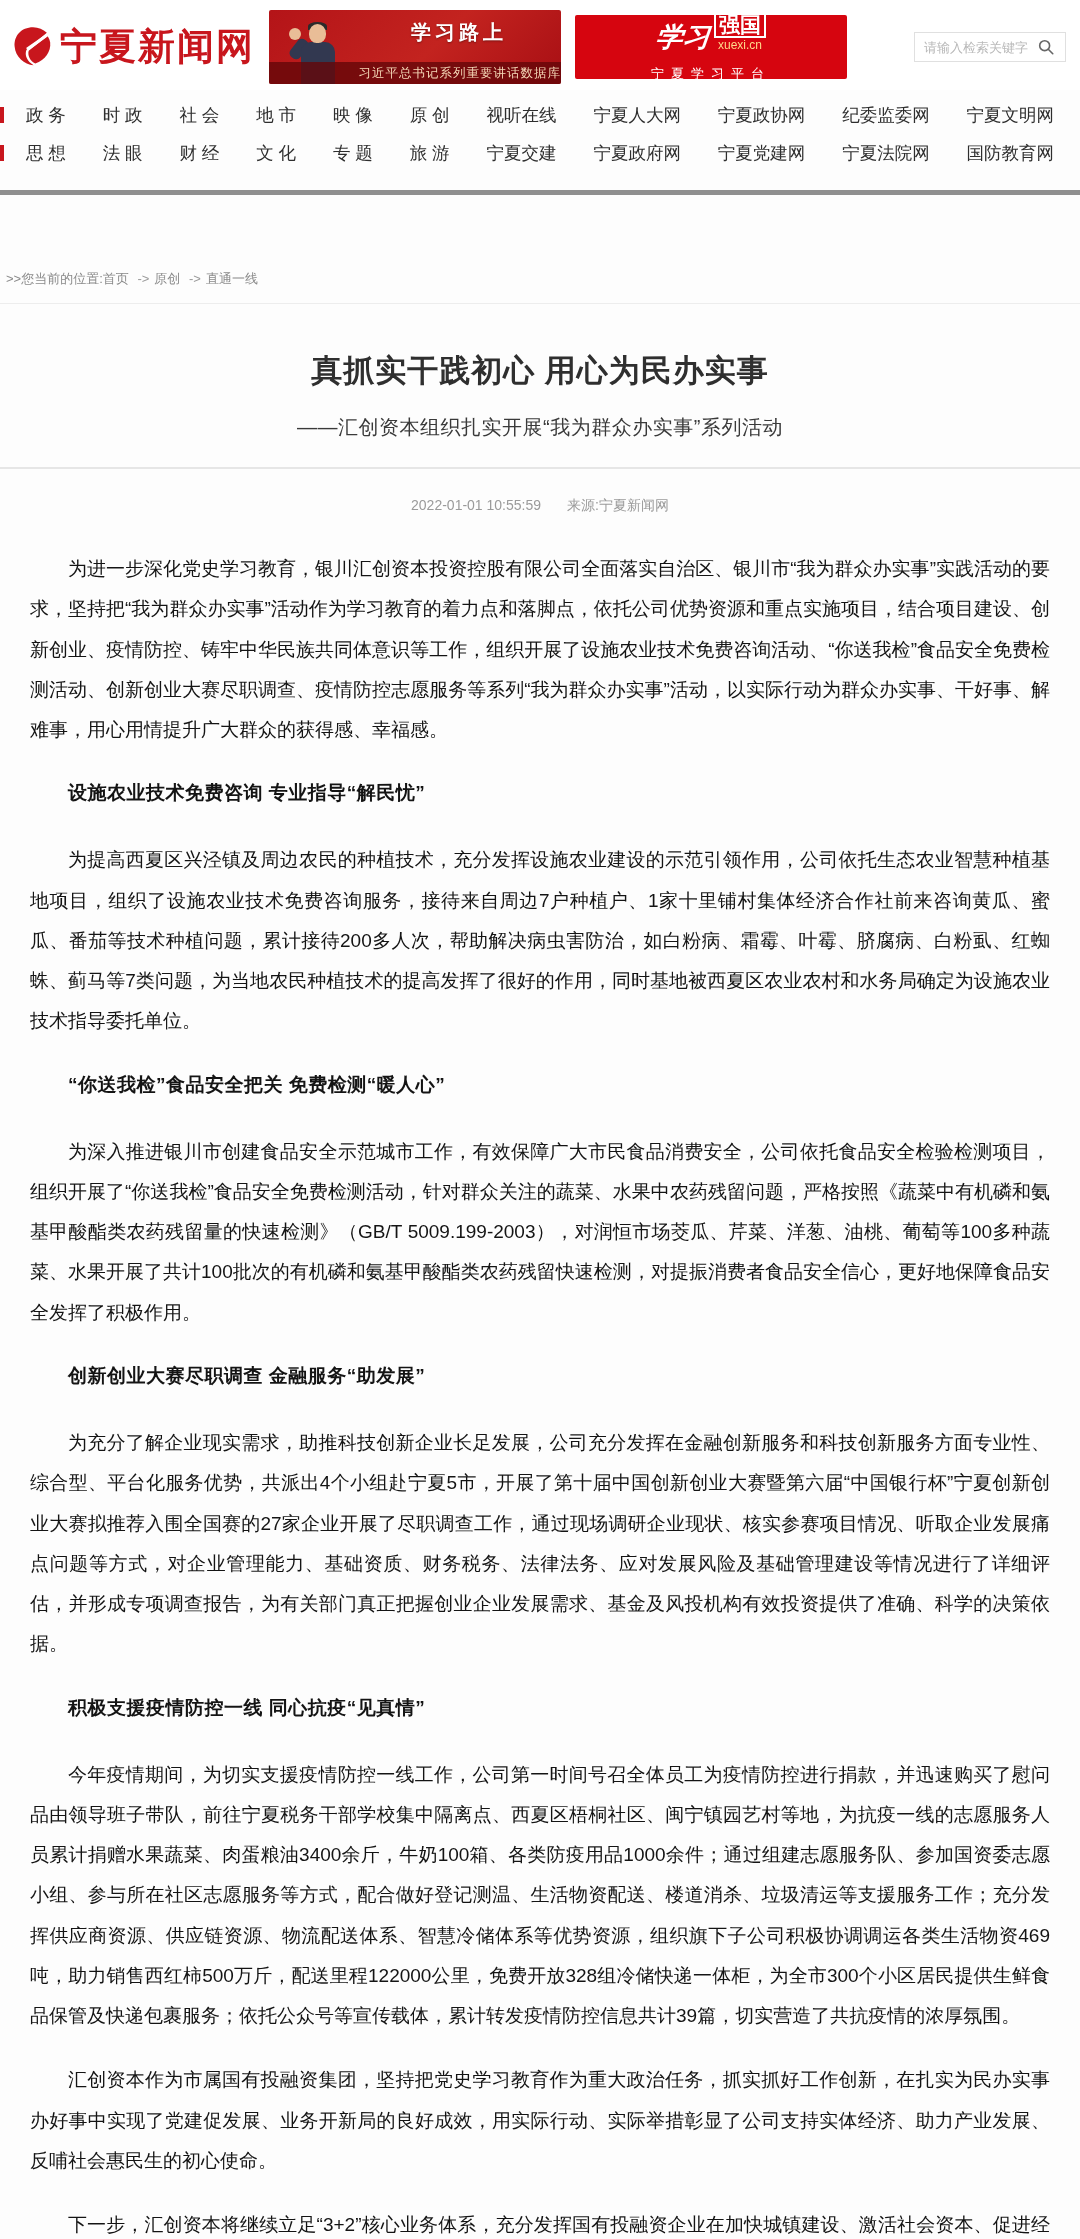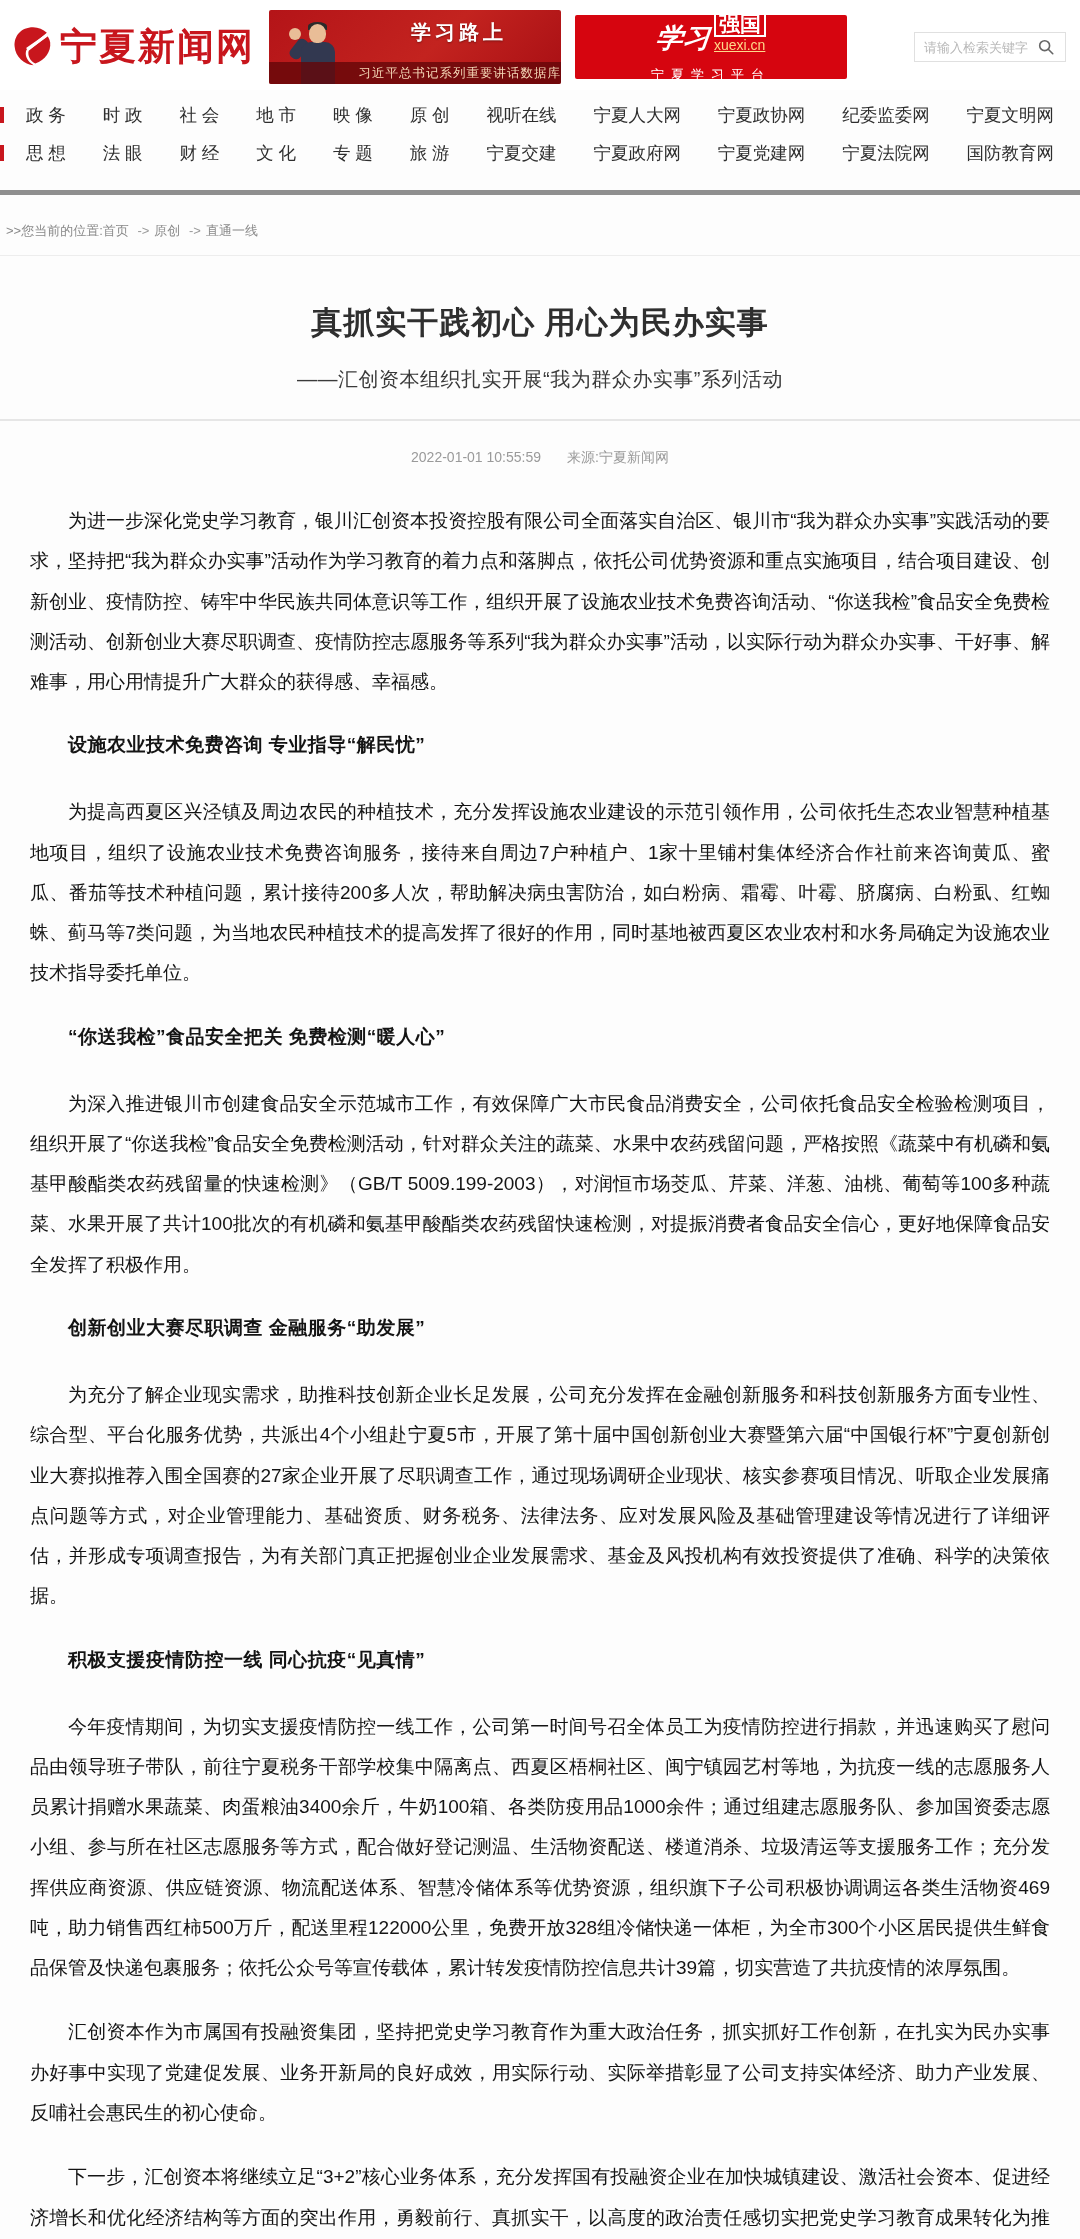--- a/index.html
+++ b/index.html
@@ -39,21 +39,21 @@
     letter-spacing:1px; white-space:nowrap;
   }
   .banner2 {
     width:272px; height:64px; background:#d6050f; border-radius:2px; cursor:pointer;
     display:flex; flex-direction:column; align-items:center; justify-content:center;
     gap:2px; flex:0 0 auto;
   }
   .banner2-row { display:flex; align-items:flex-end; gap:4px; color:#fff; line-height:1; }
   .banner2-script { font-size:27px; font-weight:bold; font-style:italic; transform:skewX(-6deg); }
   .banner2-bold { font-size:21px; font-weight:bold; border:2px solid #fff; padding:1px 3px; }
-  .banner2-domain { font-size:14px; color:#ffd98a; line-height:1;text-decoration:underline; }
+  .banner2-domain { font-size:12px; color:#ffd98a; line-height:1; }
   .banner2-sub { color:#fff; font-size:13px; letter-spacing:7px; margin-top:12px; white-space:nowrap; }
   .search-wrap { margin-left:auto; display:flex; align-items:center; }
   .search-box {
     display:flex; align-items:center; width:152px; height:30px;
     border:1px solid #e0e0e0; background:#fff; padding:0 6px 0 9px;
   }
   .search-box input {
     border:none; outline:none; width:112px; font-size:13px; color:#555;
     font-family:inherit; background:transparent;
   }
@@ -69,20 +69,21 @@
     position:absolute; left:0; top:50%; transform:translateY(-50%);
     width:4px; height:16px; background:#c8161d;
   }
   .nav-item { font-size:17.5px; color:#2e2e2e; cursor:pointer; }
   
   .thick-divider { height:5px; background:#8f8f8f; margin-top:16px; }
   
   .breadcrumb {
     padding:27px 10px 15px 6px; font-size:13px; color:#8a8a8a;
     border-bottom:1px solid #ededed;
+    margin-top:48px;
   }
   .breadcrumb a { color:#8a8a8a; text-decoration:none; cursor:pointer; }
   .breadcrumb .sep { margin:0 5px; color:#9a9a9a; }
   
   .article-head { text-align:center; padding-top:46px; }
   .article-title { font-size:31px; font-weight:600; color:#2f2f2f; letter-spacing:1px; }
   .article-subtitle { font-size:20px; font-weight:500; color:#3a3a3a; margin-top:22px; letter-spacing:.5px; }
   .meta-divider { border-bottom:2px solid #e6e6e6; margin-top:26px; }
   .article-meta {
     display:flex; justify-content:center; gap:26px; padding:28px 0 8px;
@@ -120,21 +121,21 @@
         <div class="hair"></div>
         <div class="head"></div>
     </div>
     <div class="banner1-title">学习路上</div>
     <div class="banner1-sub">习近平总书记系列重要讲话数据库</div>
   </div>
 
   <div class="banner2">
     <div class="banner2-row">
       <span class="banner2-script">学习</span>
-      <span style="display:flex;flex-direction:column;gap:1px;">
+      <span style="display:flex;flex-direction:column;align-items:center;gap:1px;">
         <span class="banner2-bold">强国</span>
         <span class="banner2-domain">xuexi.cn</span>
       </span>
     </div>
     <div class="banner2-sub">宁夏学习平台</div>
   </div>
 
   <div class="search-wrap">
     <div class="search-box">
       <input type="text" placeholder="请输入检索关键字" style="">

